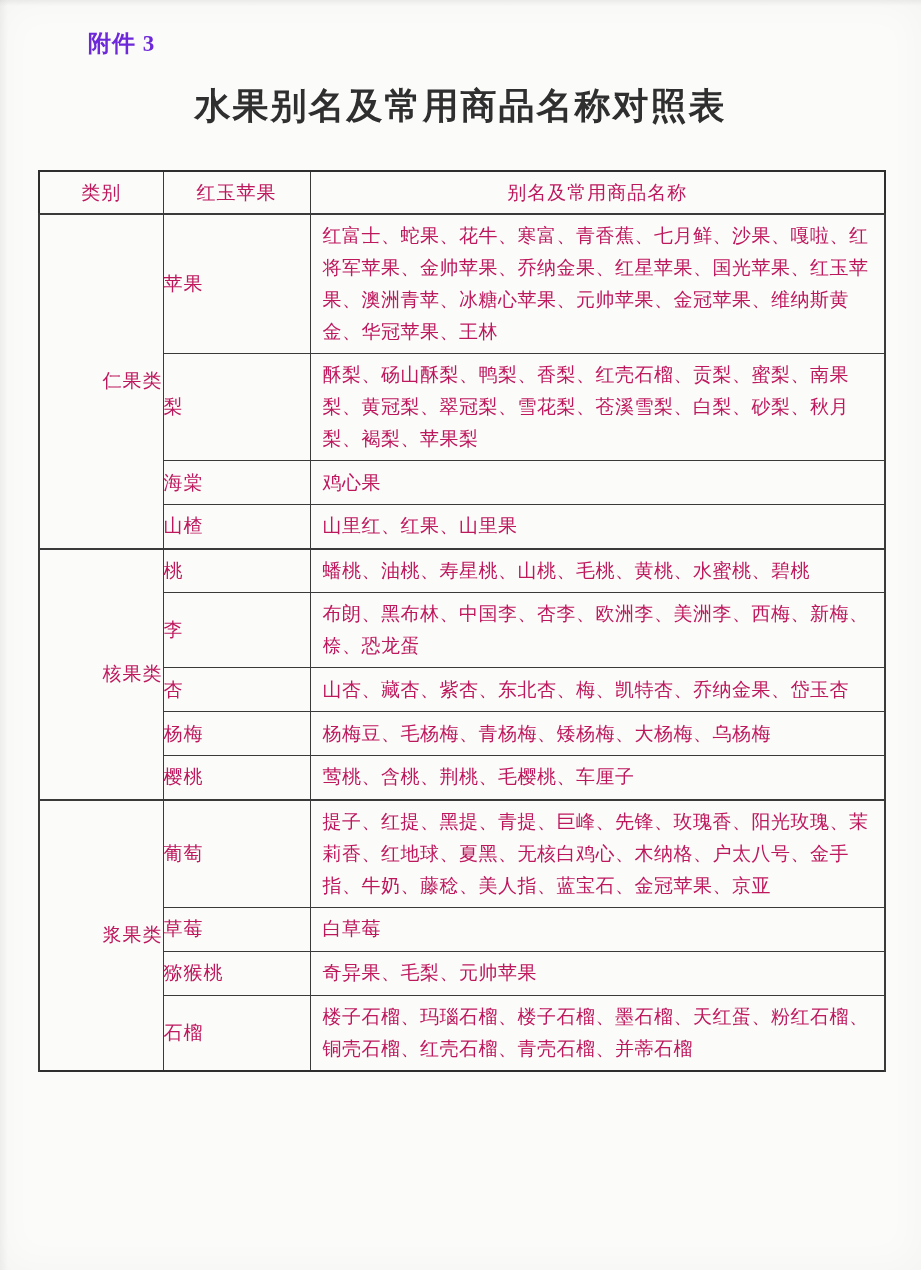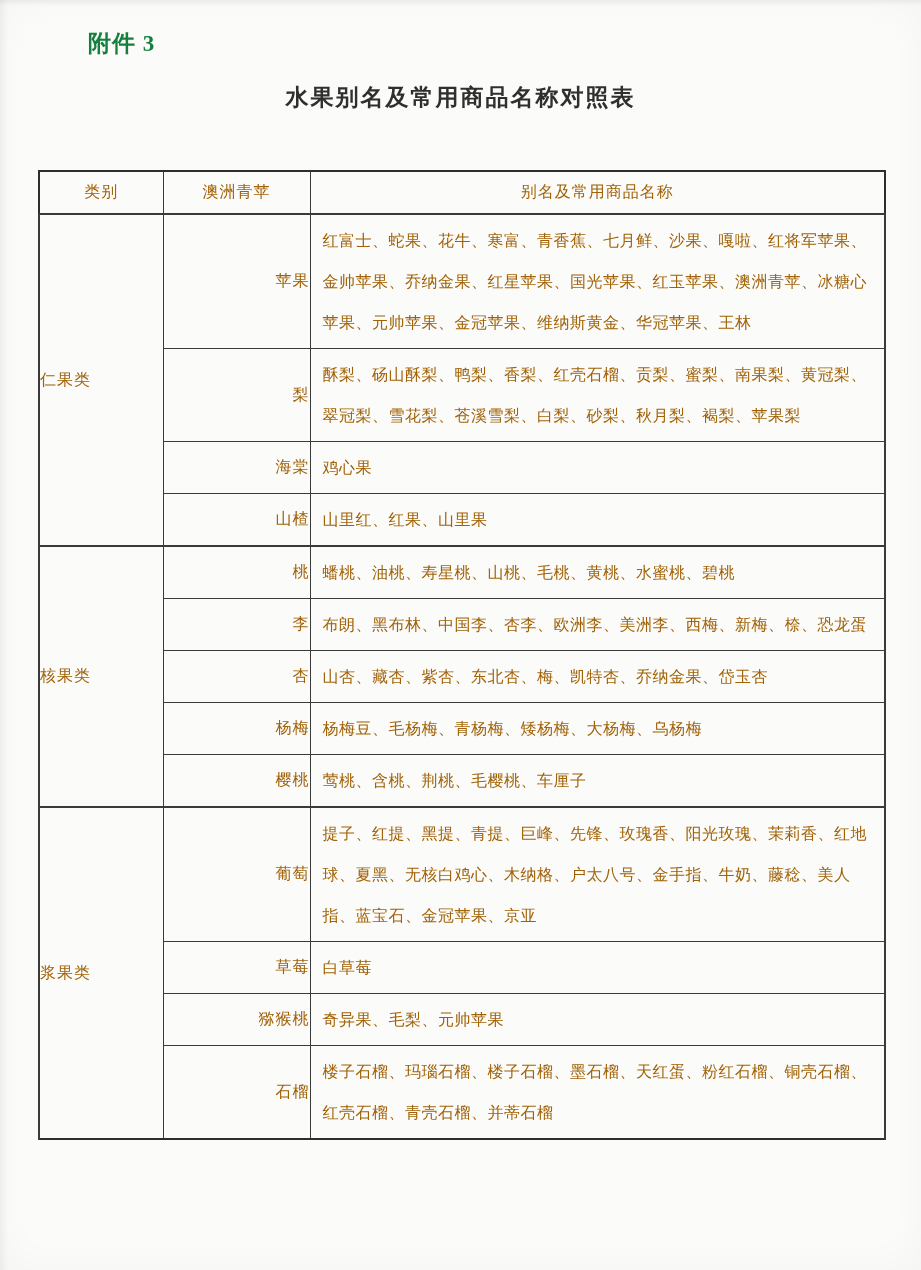--- a/index.html
+++ b/index.html
@@ -14,75 +14,75 @@
     color: #3b3b3b;
     overflow: hidden;
     box-shadow: inset 0 0 40px rgba(0,0,0,0.03);
   }
   .attachment-label {
     position: absolute;
     left: 88px;
     top: 28px;
     font-size: 23px;
     font-weight: bold;
-    color: #15803d;
+    color: #6d28d9;
     letter-spacing: 1px;
   }
   .doc-title {
     position: absolute;
     left: 0;
     right: 0;
     top: 82px;
     text-align: center;
-    font-size: 23px;
+    font-size: 36px;
     font-weight: bold;
     color: #2f2f2f;
     letter-spacing: 2px;
   }
   table.fruit-table {
     position: absolute;
     left: 38px;
     top: 170px;
     width: 846px;
     border-collapse: collapse;
     table-layout: fixed;
     background: transparent;
   }
   .fruit-table col.c1 { width: 124px; }
   .fruit-table col.c2 { width: 147px; }
   .fruit-table col.c3 { width: 575px; }
   .fruit-table th, .fruit-table td {
     border: 1.5px solid #3a3a3a;
-    font-size: 16px;
-    color: #a16207;
+    font-size: 19px;
+    color: #be185d;
     font-weight: normal;
     vertical-align: middle;
   }
   .fruit-table { border: 2.5px solid #2e2e2e; }
   .fruit-table thead th {
     height: 43px;
     text-align: center;
     letter-spacing: 1px;
     border-bottom-width: 2px;
   }
   .fruit-table td.cat {
-    text-align: left;
+    text-align: right;
     letter-spacing: 1px;
     border-left-width: 2.5px;
     margin-left: 22px;
   }
   .fruit-table td.variety {
-    text-align: right;
+    text-align: left;
     letter-spacing: 1px;
     margin-top: 24px;
   }
   .fruit-table td.aliases {
     text-align: left;
     padding: 5px 14px 5px 12px;
-    line-height: 41px;
+    line-height: 32px;
     letter-spacing: 0.5px;
     border-right-width: 2.5px;
   }
   .fruit-table td { height: 44px; }
   
   .fruit-table tr.group-start td { border-top-width: 2.5px; }
   
   .scan-edge-top {
     position: absolute; left: 0; top: 0; right: 0; height: 6px;
     background: linear-gradient(to bottom, rgba(120,120,120,0.10), rgba(120,120,120,0));
@@ -105,21 +105,21 @@
 
   <table class="fruit-table">
     <colgroup>
       <col class="c1">
         <col class="c2">
         <col class="c3">
     </colgroup>
     <thead>
       <tr>
         <th>类别</th>
-        <th>澳洲青苹</th>
+        <th>红玉苹果</th>
         <th>别名及常用商品名称</th>
       </tr>
     </thead>
     <tbody id="table-body">
 
     <tr>
           <td class="cat" rowspan="4">仁果类</td>
           <td class="variety">苹果</td>
           <td class="aliases">红富士、蛇果、花牛、寒富、青香蕉、七月鲜、沙果、嘎啦、红将军苹果、金帅苹果、乔纳金果、红星苹果、国光苹果、红玉苹果、澳洲青苹、冰糖心苹果、元帅苹果、金冠苹果、维纳斯黄金、华冠苹果、王林</td>
         </tr>

